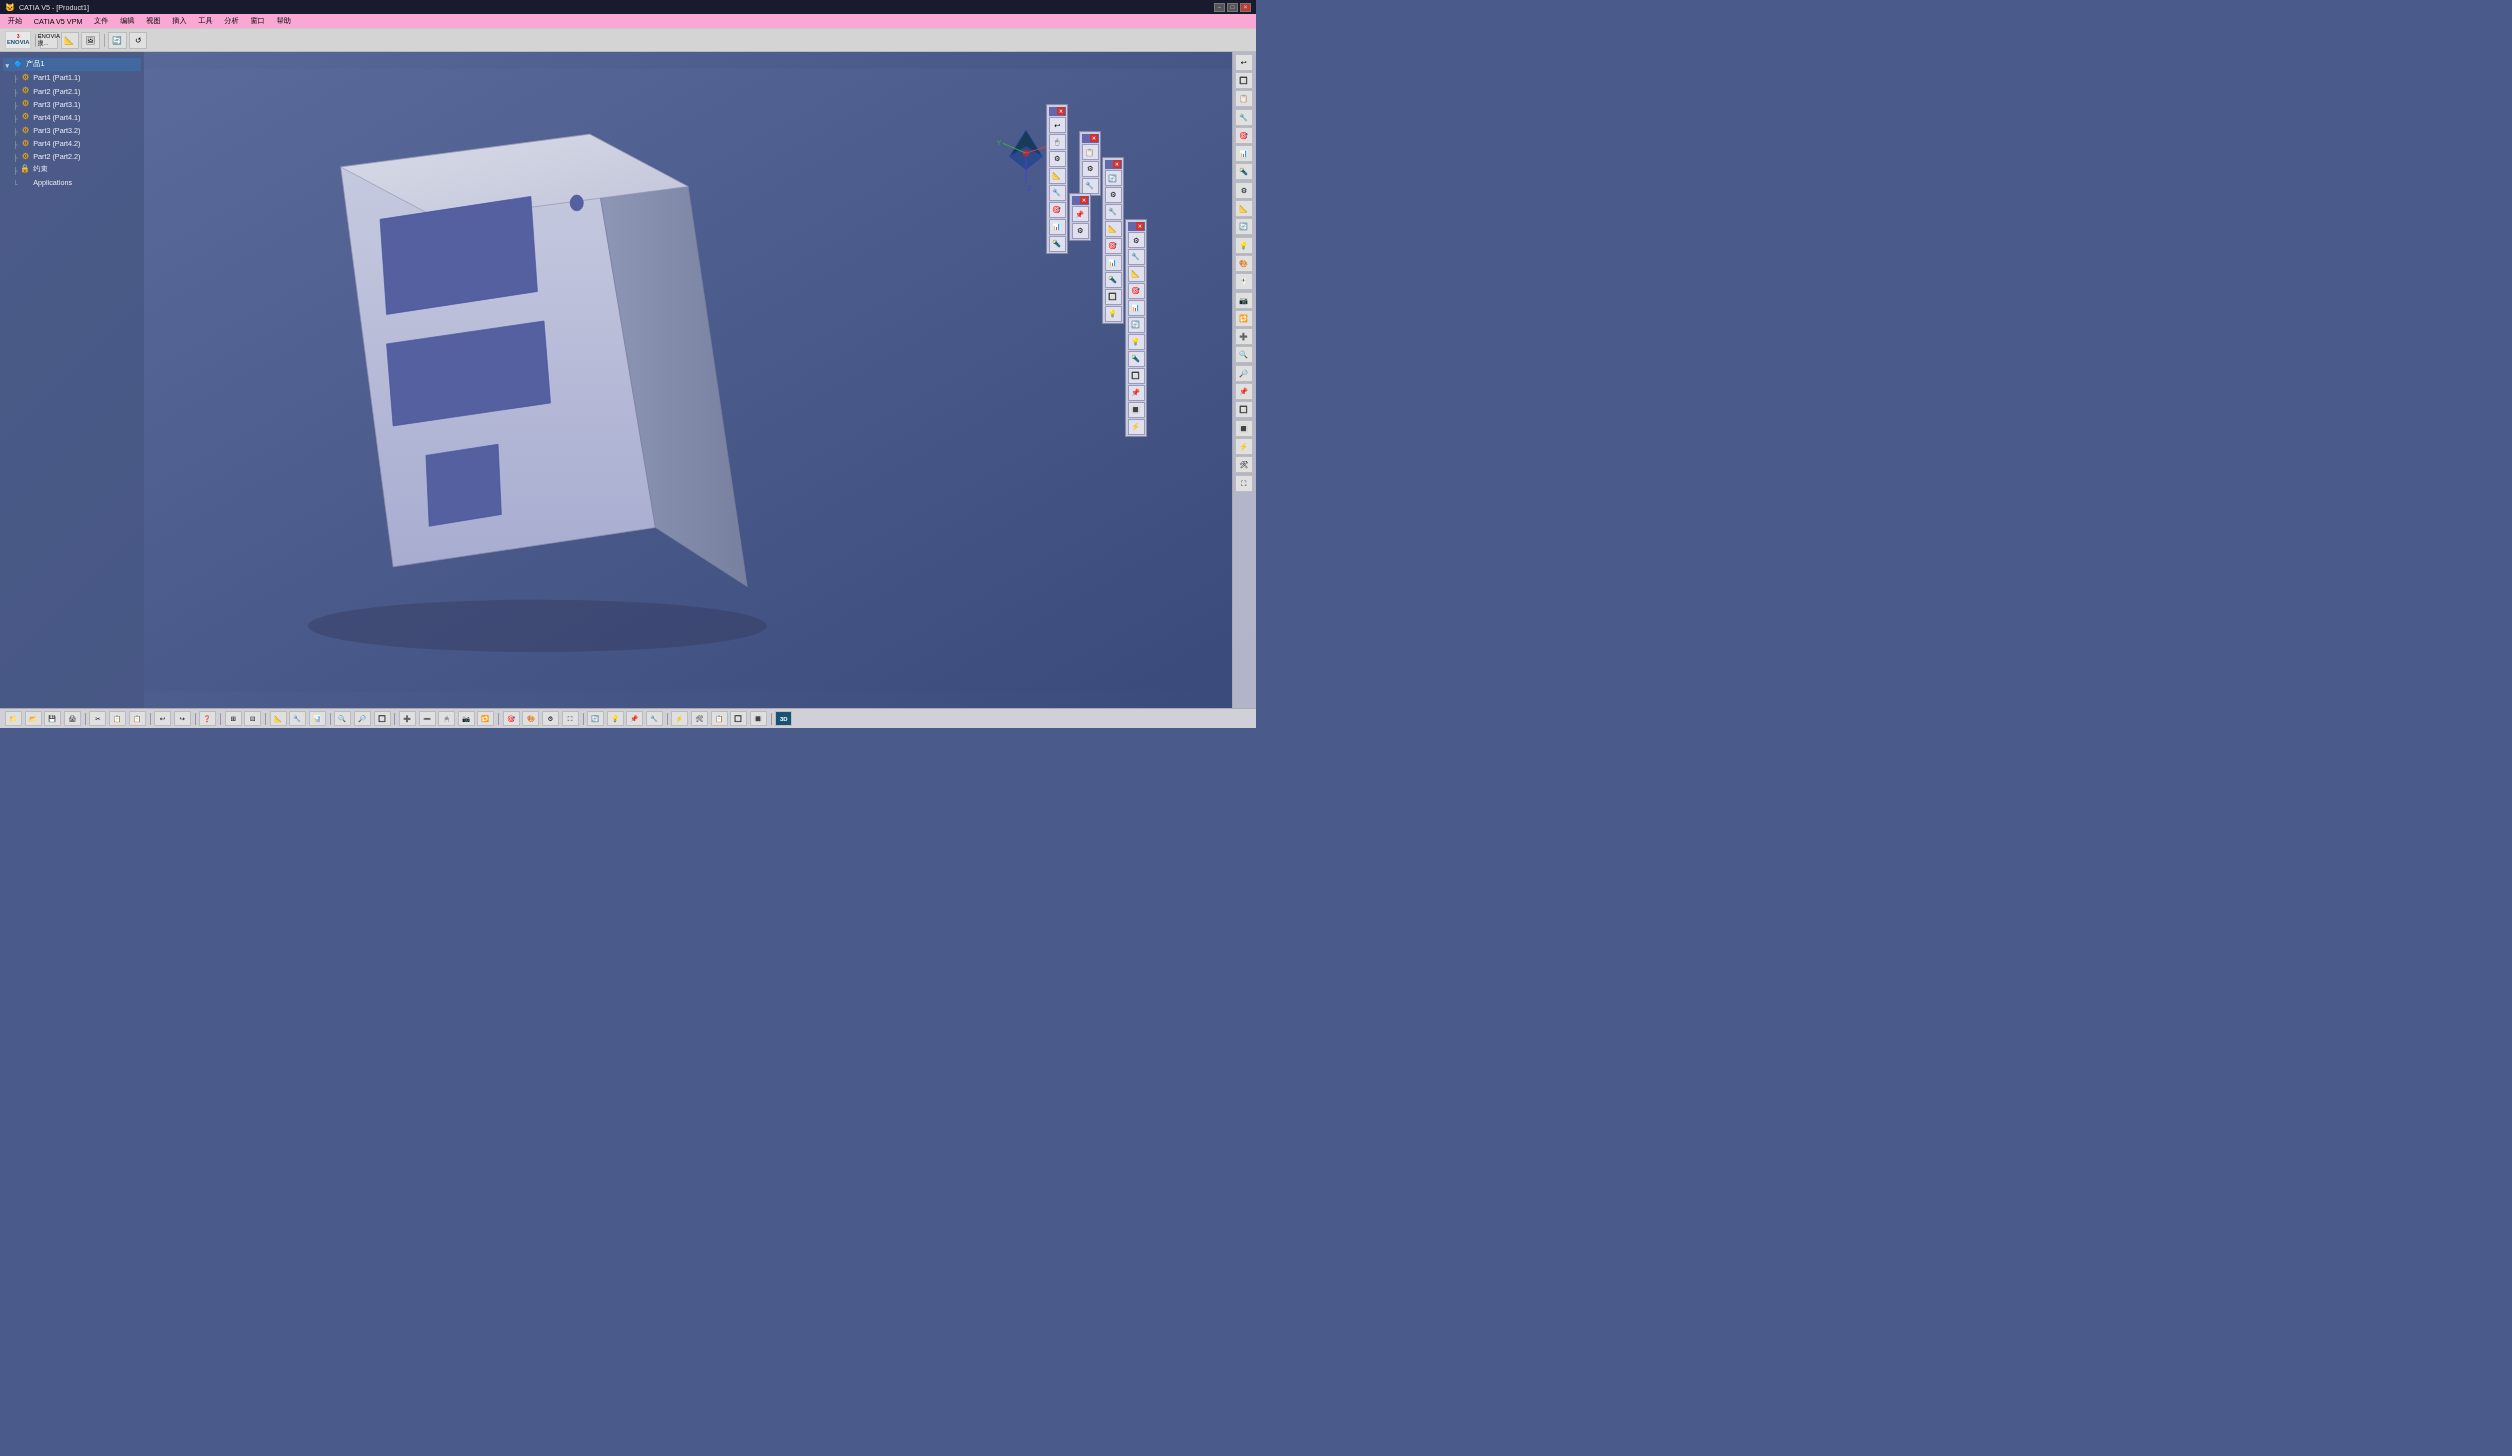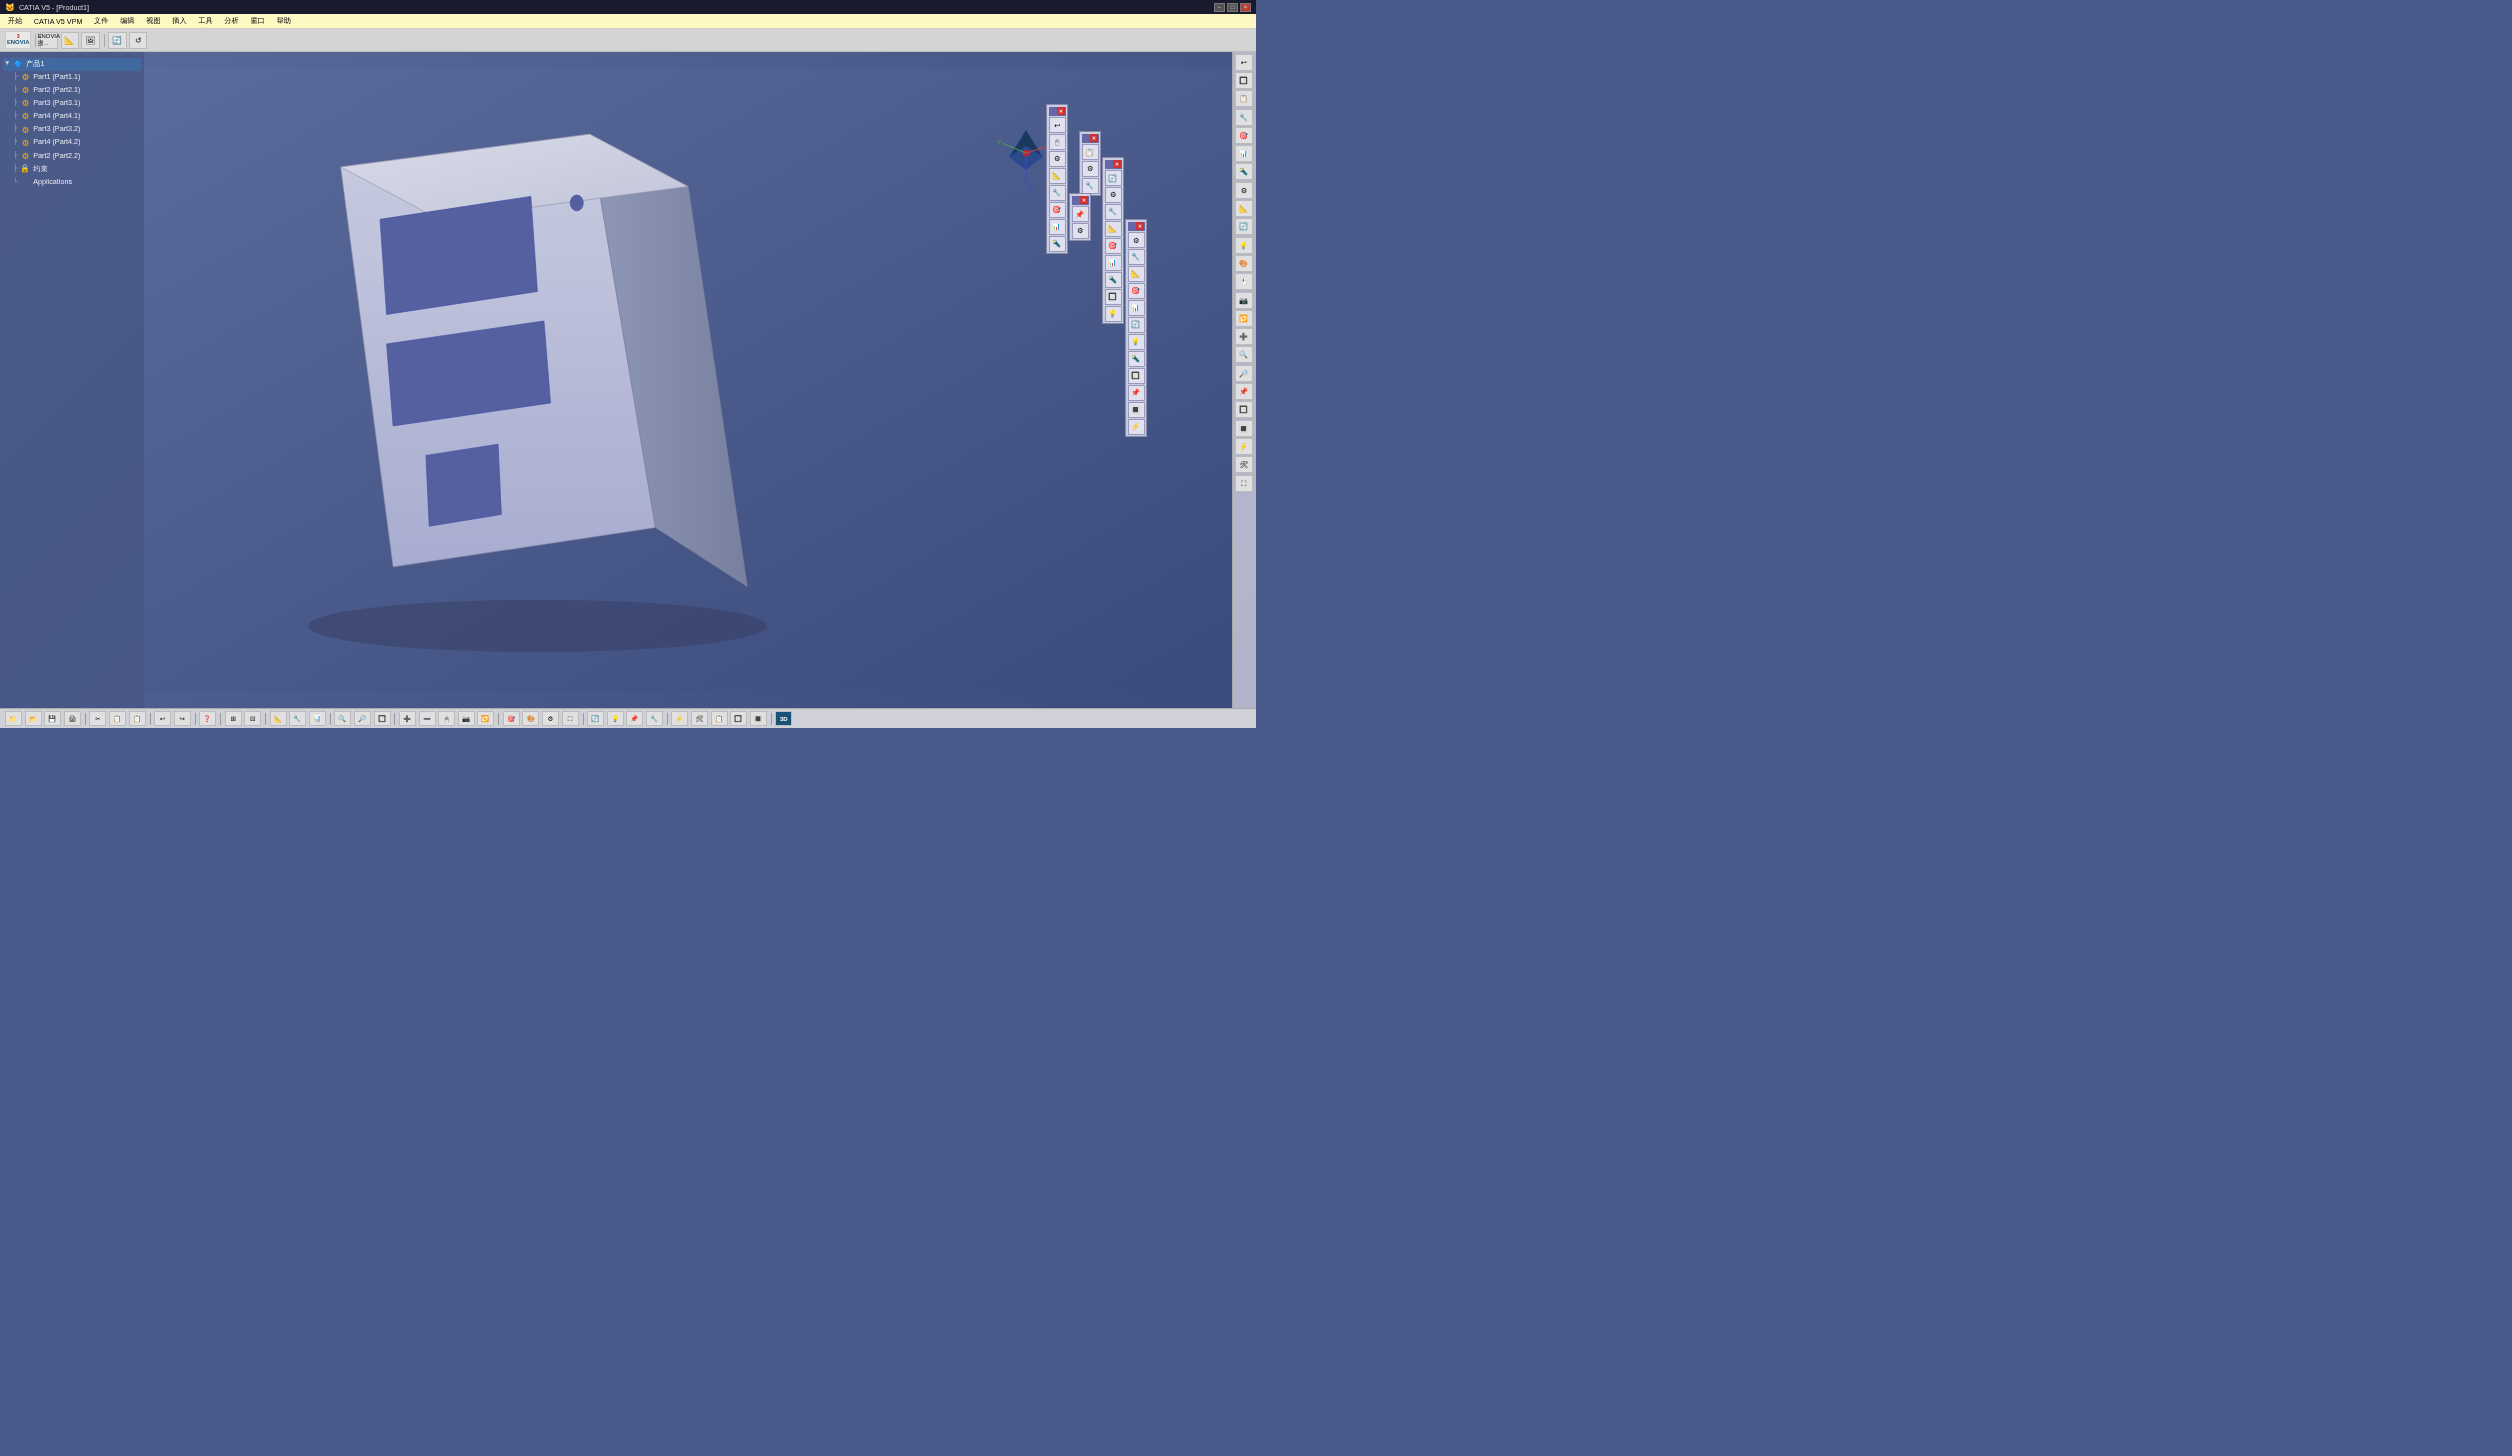--- a/index.html
+++ b/index.html
@@ -43,21 +43,21 @@
       align-items: center;
       justify-content: center;
       font-size: 5.9px;
       color: #ccc;
     }
     .title-btn.close { background: #c0392b; }
 
     
     #menu-bar {
       height: 14.4px;
-      background: #fef9c3;
+      background: #f9a8d4;
       display: flex;
       align-items: center;
       padding: 0 2.6px;
       gap: 1.3px;
       border-bottom: 0.7px solid #ccc;
     }
     .menu-item {
       padding: 1.3px 5.2px;
       cursor: pointer;
       font-size: 7.2px;
@@ -115,21 +115,21 @@
     
     #left-panel {
       width: 144px;
       background: rgba(70, 85, 130, 0.7);
       padding: 5.2px 2.6px;
       overflow-y: auto;
       flex-shrink: 0;
     }
     .tree-item {
       display: flex;
-      align-items: flex-start;
+      align-items: flex-end;
       padding: 1.3px 1.3px;
       cursor: pointer;
       color: #e8e8f0;
       font-size: 7.2px;
       white-space: nowrap;
     }
     .tree-item.selected { background: #4169a0; color: #fff; }
     .tree-icon {
       width: 13px;
       height: 10.5px;

